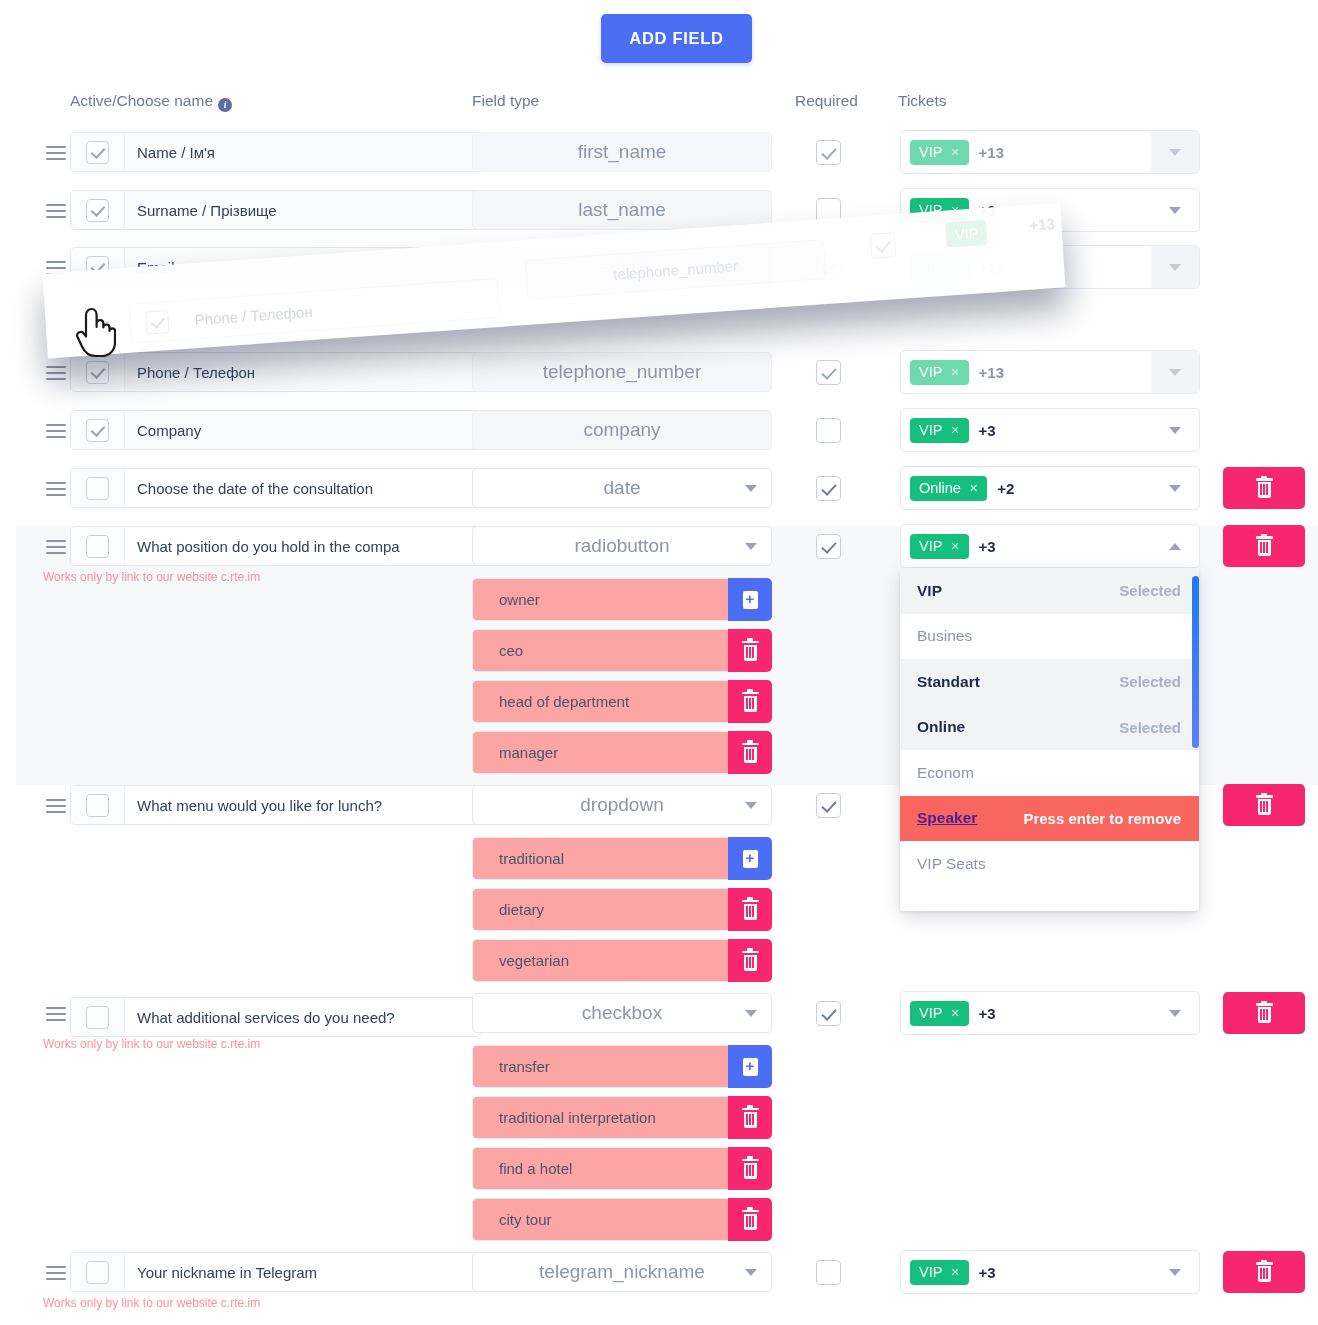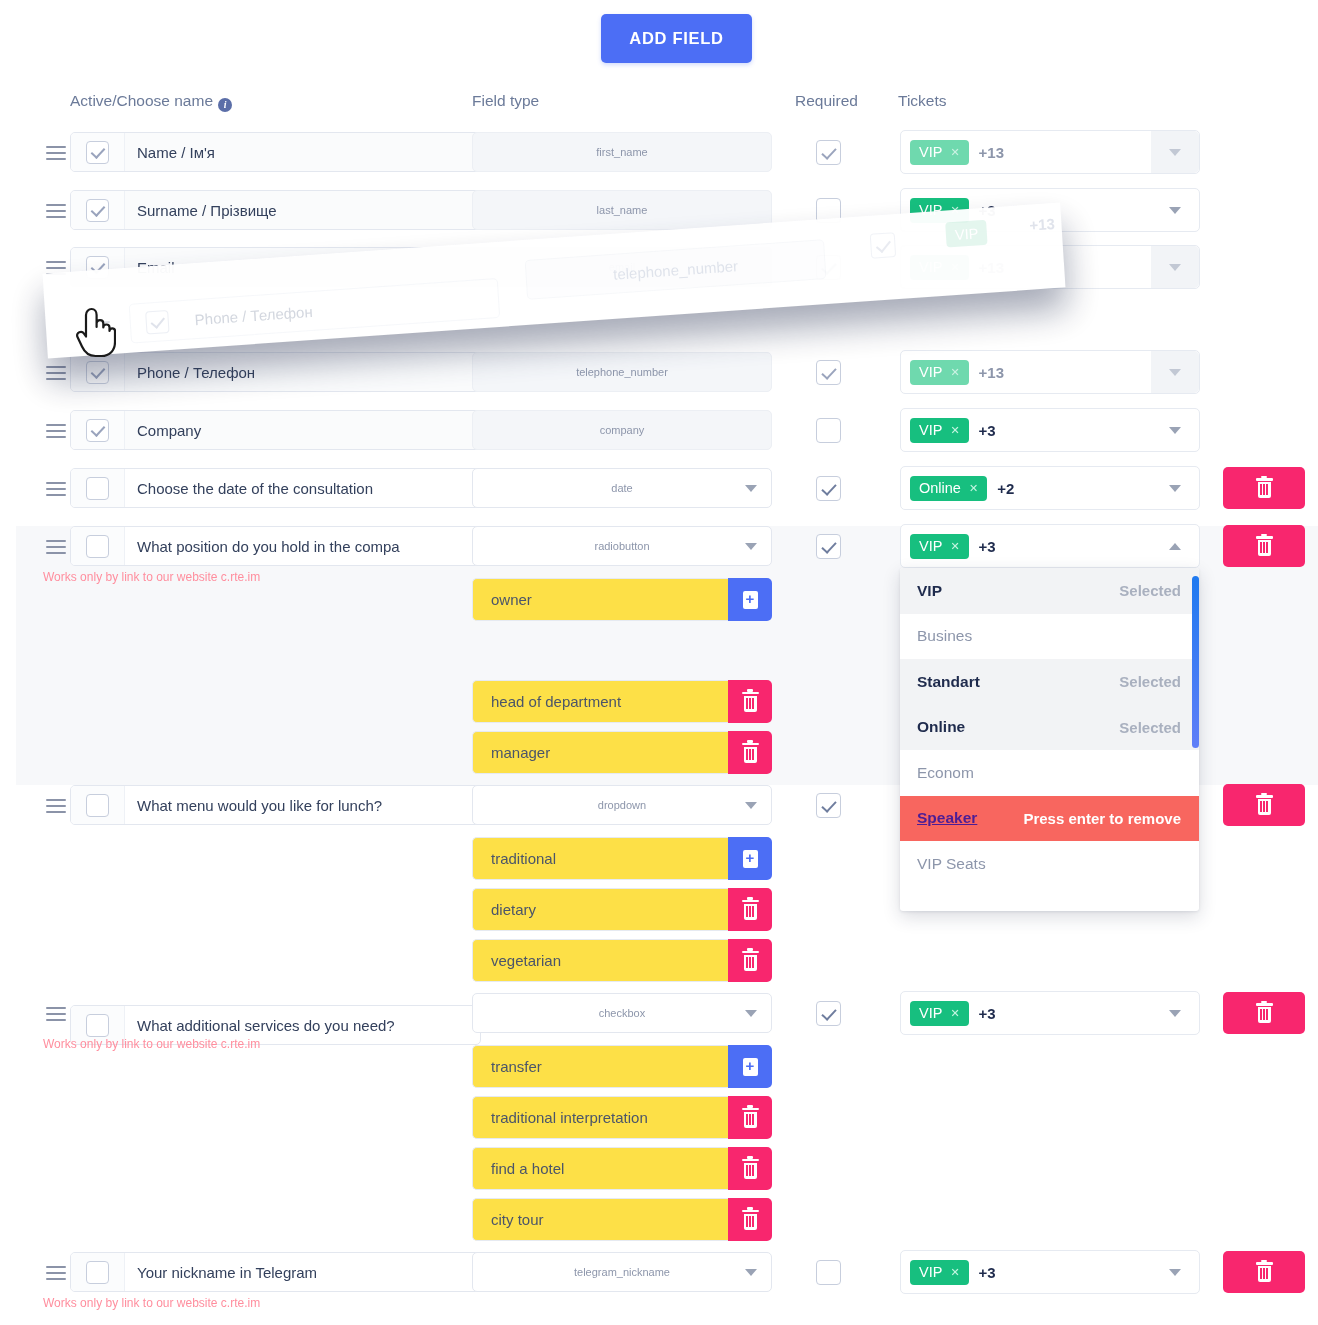--- a/index.html
+++ b/index.html
@@ -73,21 +73,21 @@
     white-space:nowrap; overflow:hidden;
   }
 
   
   .type-cell{
     position:absolute; left:456px; width:300px; height:40px;
     border:1px solid #e3e7ef; border-radius:5px; background:#fff;
     display:flex; align-items:center; justify-content:center; position:absolute;
   }
   .type-cell.locked{ background:#f4f6f9; border-color:#eceff4; }
-  .type-text{ font-size:11px; color:#8d96ab; }
+  .type-text{ font-size:19px; color:#8d96ab; }
   .caret{
     position:absolute; right:14px; top:50%; margin-top:-3px;
     width:0;height:0;border-left:6px solid transparent;border-right:6px solid transparent;
     border-top:7px solid #9aa3b5;
   }
 
   
   .req-cb{
     position:absolute; left:800px; width:25px; height:25px;
     border:1px solid #c7cedd; border-radius:4px; background:#fff;
@@ -147,22 +147,22 @@
     position:absolute; left:27px; font-size:12px; color:#ff8e9e; white-space:nowrap;
   }
 
   
   .opt-row{
     position:absolute; left:456px; width:300px; height:43px;
     display:flex; align-items:center;
   }
   .opt-input{
     flex:1; height:43px; border:1px solid #e6eaf1; border-right:none;
-    border-radius:5px 0 0 5px; background:#fde047;
-    display:flex; align-items:center; padding-left:18px;
+    border-radius:5px 0 0 5px; background:#fca5a5;
+    display:flex; align-items:center; padding-left:26px;
     font-size:15px; color:#4b5569;
   }
   .opt-btn{
     width:44px; height:43px; border:none; border-radius:0 5px 5px 0;
     display:flex; align-items:center; justify-content:center; cursor:pointer;
   }
   .opt-btn.add{ background:#4c6ef5; }
   .opt-btn.del{ background:#f8266e; }
   .plus-ico{ position:relative; width:15px; height:18px; }
   .plus-ico::before{ content:""; position:absolute; left:0; top:0; width:15px; height:18px; background:#fff; border-radius:2px;}
@@ -445,20 +445,29 @@
         <div class="type-cell" style="top:0">
              <div class="type-text">radiobutton</div>
              <div class="caret"></div>
            </div>
         <div class="opt-row" style="top:52px">
                <div class="opt-input">owner</div>
                <button class="opt-btn add">
                  <span class="plus-ico"></span>
                </button>
              </div>
+        <div class="opt-row" style="top:103px">
+               <div class="opt-input">ceo</div>
+               <button class="opt-btn del">
+                 <span class="trash">
+              <span class="lid"></span>
+              <span class="can"></span>
+            </span>
+               </button>
+             </div>
         <div class="opt-row" style="top:154px">
                <div class="opt-input">head of department</div>
                <button class="opt-btn del">
                  <span class="trash">
               <span class="lid"></span>
               <span class="can"></span>
             </span>
                </button>
              </div>
         <div class="opt-row" style="top:205px">
@@ -535,21 +544,21 @@
             <span class="can"></span>
           </span>
              </button>
       </div>
       <div class="row" style="top: 993px; height: 259px;">
         <div class="drag-handle" style="top:10px">
              <span></span>
           <span></span>
           <span></span>
         </div>
-        <div class="name-cell" style="top:12px">
+        <div class="name-cell" style="top:4px">
              <div class="cb-wrap">
                <div class="cb"></div>
              </div>
              <div class="name-text">What additional services do you need?</div>
            </div>
         <div class="hint" style="top:44px">Works only by link to our website c.rte.im</div>
         <div class="type-cell" style="top:0">
              <div class="type-text">checkbox</div>
              <div class="caret"></div>
            </div>

